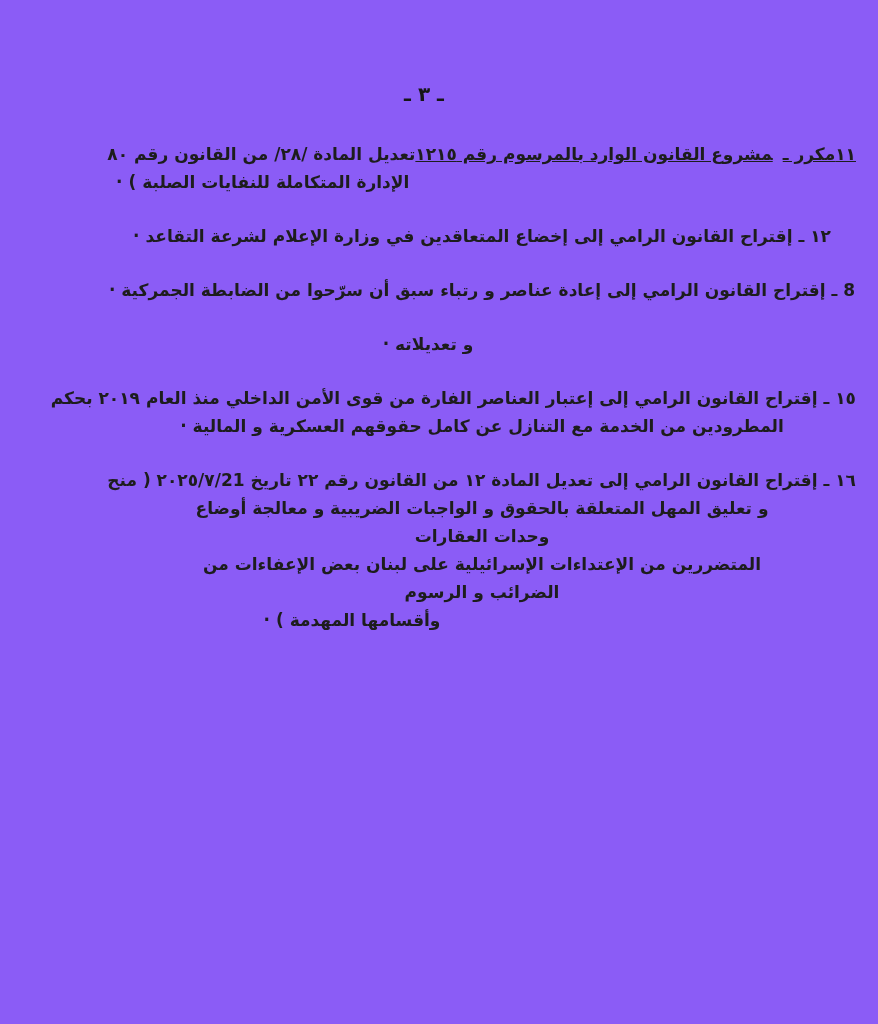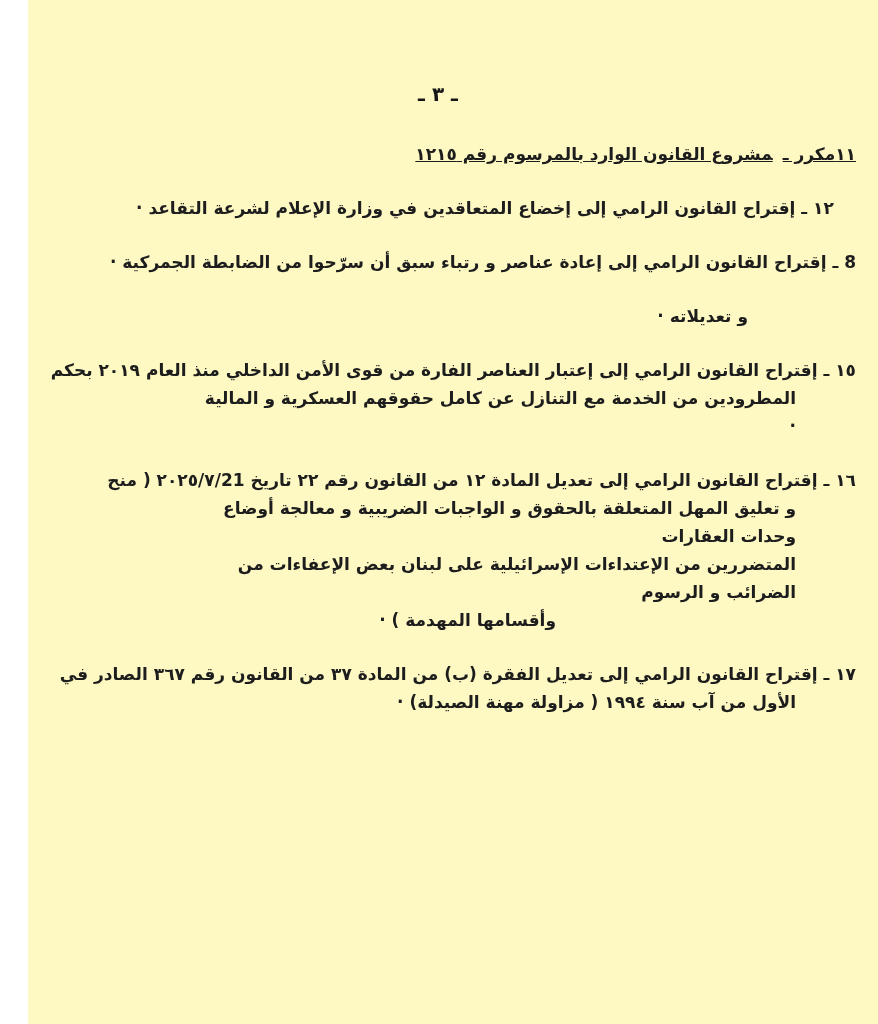--- a/index.html
+++ b/index.html
@@ -9,22 +9,21 @@
     height: 1024px;
     position: relative;
     overflow: hidden;
     direction: rtl;
     font-family: "DejaVu Sans", sans-serif;
     color: #1d1d1d;
   }
   .page {
     position: absolute;
     inset: 0;
-    background: #fef9c3;
-    margin-left: 28px;
+    background: #8b5cf6;
   }
   .page-number {
     position: absolute;
     top: 82px;
     left: 0;
     right: 30px;
     text-align: center;
     font-size: 20px;
     font-weight: bold;
     letter-spacing: 3px;
@@ -34,24 +33,24 @@
     position: absolute;
     top: 140px;
     right: 22px;
     left: 108px;
     font-size: 17px;
     font-weight: bold;
     line-height: 28px;
     color: #1d1d1d;
   }
   .item { margin-bottom: 26px; }
-  .ln-first { text-align: left; white-space: nowrap; }
-  .ln-cont { padding: 0 60px; }
-  .ln-cont-r { text-align: right; padding-right: 108px; }
-  .ln-cont-l { padding-right: 300px; padding-left: 40px; }
+  .ln-first { text-align: center; white-space: nowrap; }
+  .ln-cont { text-align: center; padding: 0 60px; }
+  .ln-cont-r { text-align: center; padding-right: 108px; }
+  .ln-cont-l { text-align: center; padding-right: 300px; padding-left: 40px; }
   
   .split { display: flex; align-items: flex-start; }
   .split-main { white-space: nowrap; text-decoration: underline; }
   .split-main .marker { margin-left: 10px; }
   .split-side { flex: 1 1 auto; min-width: 0; text-align: center; padding-left: 2px; }
   .split-side .cline { white-space: nowrap; }
 </style>
 </head>
 <body>
 
@@ -59,20 +58,22 @@
 
   <div class="page-number">ـ ٣ ـ</div>
 
   <div class="content">
 
     <div class="item split">
       <div class="split-main">
         <span class="marker">١١مكرر ـ</span><span>مشروع القانون الوارد بالمرسوم رقم ١٢١٥</span>
       </div>
       <div class="split-side">
+        <div class="cline">تعديل المادة /٢٨/ من القانون رقم ٨٠</div>
+        <div class="cline">الإدارة المتكاملة للنفايات الصلبة ) ·</div>
       </div>
     </div>
 
     <div class="item">
       <div class="ln-first">١٢ ـ إقتراح القانون الرامي إلى إخضاع المتعاقدين في وزارة الإعلام لشرعة التقاعد ·</div>
     </div>
 
     <div class="item">
       <div class="ln-first">8 ـ إقتراح القانون الرامي إلى إعادة عناصر و رتباء سبق أن سرّحوا من الضابطة الجمركية ·</div>
     </div>
@@ -86,19 +87,15 @@
       <div class="ln-cont">المطرودين من الخدمة مع التنازل عن كامل حقوقهم العسكرية و المالية ·</div>
     </div>
 
     <div class="item">
       <div class="ln-first">١٦ ـ إقتراح القانون الرامي إلى تعديل المادة ١٢ من القانون رقم ٢٢ تاريخ ٢٠٢٥/٧/21 ( منح</div>
       <div class="ln-cont">و تعليق المهل المتعلقة بالحقوق و الواجبات الضريبية و معالجة أوضاع وحدات العقارات</div>
       <div class="ln-cont">المتضررين من الإعتداءات الإسرائيلية على لبنان بعض الإعفاءات من الضرائب و الرسوم</div>
       <div class="ln-cont-l">وأقسامها المهدمة ) ·</div>
     </div>
 
-    <div class="item">
-      <div class="ln-first">١٧ ـ إقتراح القانون الرامي إلى تعديل الفقرة (ب) من المادة ٣٧ من القانون رقم ٣٦٧ الصادر في</div>
-      <div class="ln-cont">الأول من آب سنة ١٩٩٤ ( مزاولة مهنة الصيدلة) ·</div>
-    </div>
 
   </div>
 </div>
 
 </body></html>

